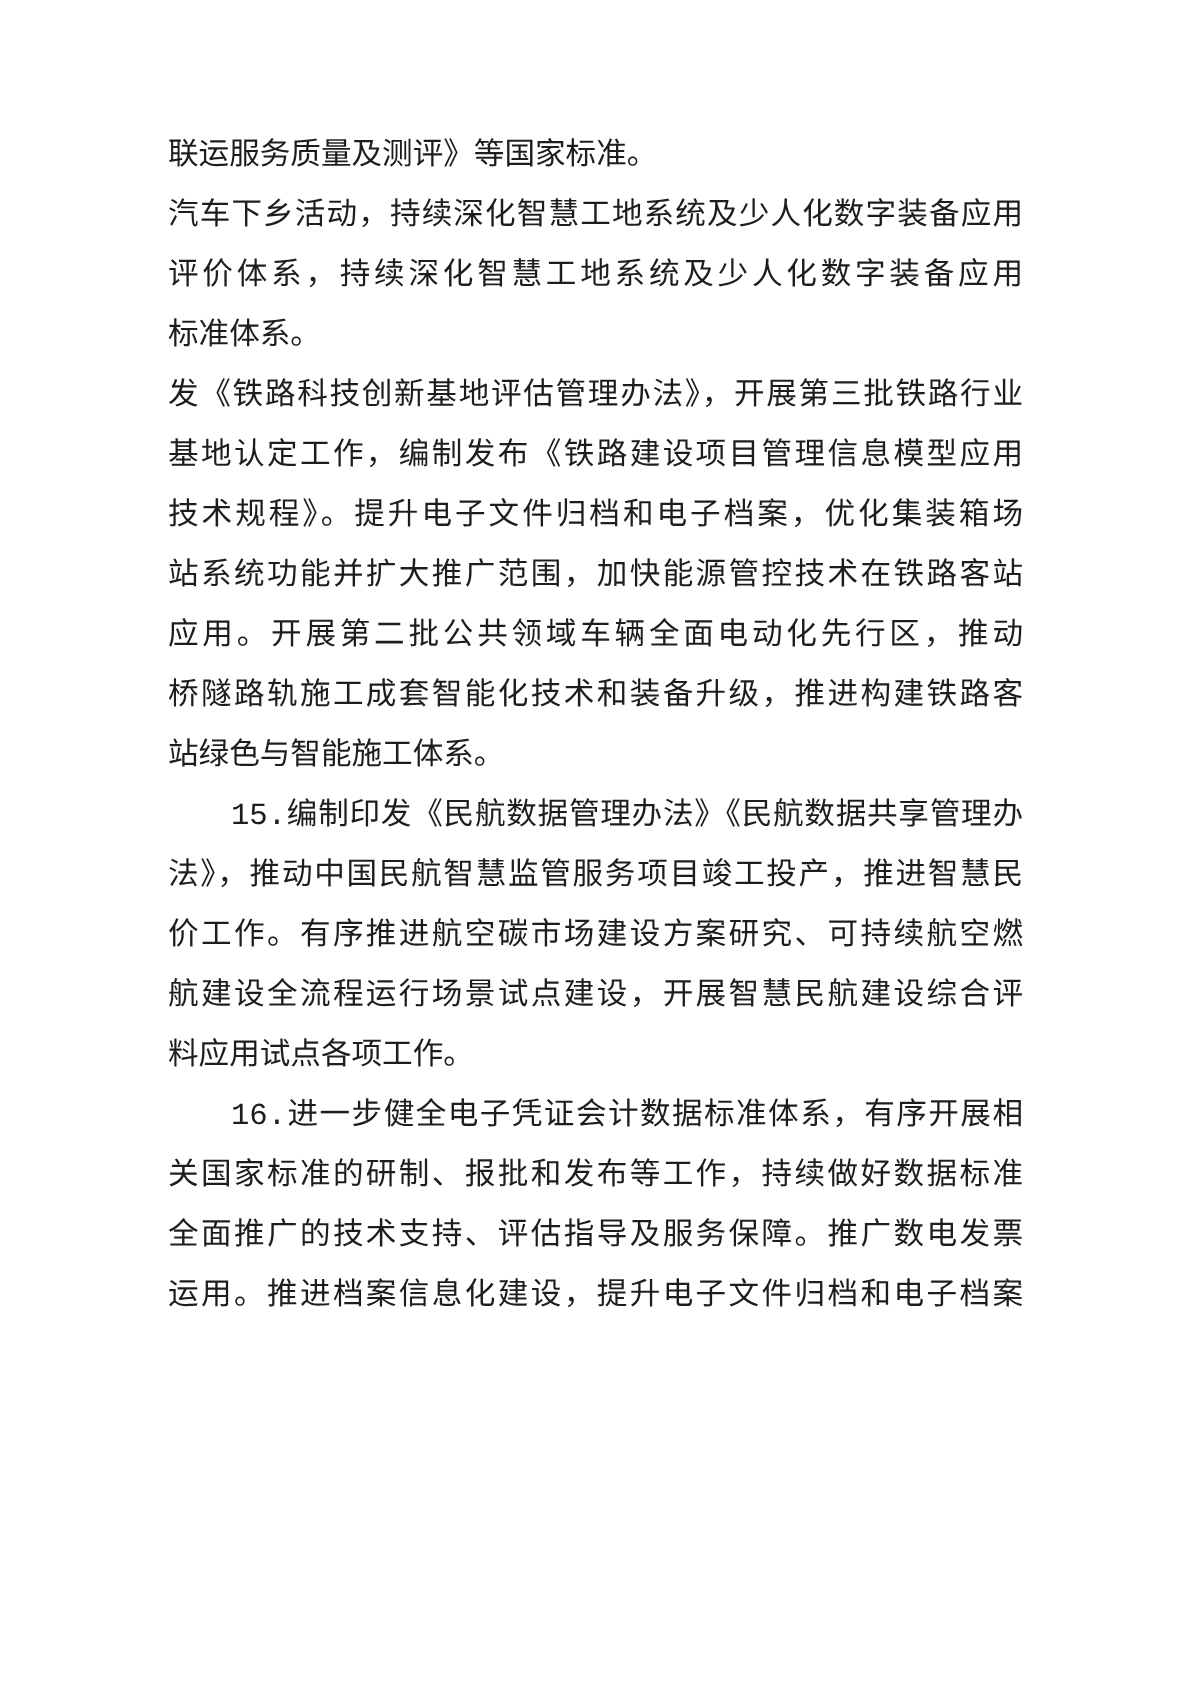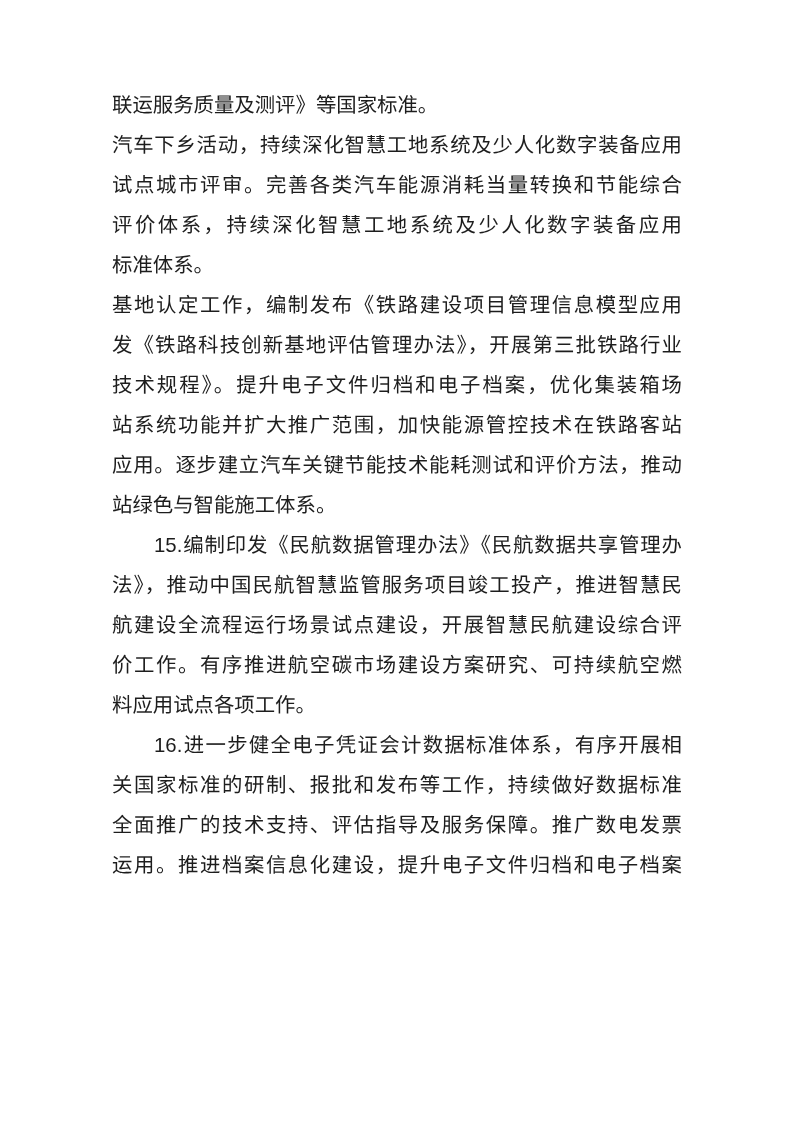--- a/index.html
+++ b/index.html
@@ -8,21 +8,21 @@
     background: #ffffff;
     width: 794px;
     height: 1122px;
     overflow: hidden;
   }
   .page {
     position: relative;
     width: 794px;
     height: 1122px;
     background: #ffffff;
-    font-family: Liberation Sans, sans-serif;
+    font-family: Liberation Mono, monospace;
   }
   .text-block {
     position: absolute;
     left: 112px;
     top: 85px;
     width: 570px;
     color: #1d1d1d;
   }
   .text-line {
     height: 40px;
@@ -43,32 +43,32 @@
     padding-left: 42px; 
   }
 </style>
 </head>
 <body>
 
 <div class="page">
   <div class="text-block" style="color: rgb(29, 29, 29);">
       <div class="text-line">联运服务质量及测评》等国家标准。</div>
       <div class="text-line fill">汽车下乡活动，持续深化智慧工地系统及少人化数字装备应用</div>
-      <div class="text-line fill">试点城市评审。完善各类汽车能源消耗当量转换和节能综合</div>
       <div class="text-line fill">评价体系，持续深化智慧工地系统及少人化数字装备应用</div>
       <div class="text-line">标准体系。</div>
+      <div class="text-line fill">发《铁路科技创新基地评估管理办法》，开展第三批铁路行业</div>
       <div class="text-line fill">基地认定工作，编制发布《铁路建设项目管理信息模型应用</div>
-      <div class="text-line fill">发《铁路科技创新基地评估管理办法》，开展第三批铁路行业</div>
       <div class="text-line fill">技术规程》。提升电子文件归档和电子档案，优化集装箱场</div>
       <div class="text-line fill">站系统功能并扩大推广范围，加快能源管控技术在铁路客站</div>
-      <div class="text-line fill">应用。逐步建立汽车关键节能技术能耗测试和评价方法，推动</div>
+      <div class="text-line fill">应用。开展第二批公共领域车辆全面电动化先行区，推动</div>
+      <div class="text-line fill">桥隧路轨施工成套智能化技术和装备升级，推进构建铁路客</div>
       <div class="text-line">站绿色与智能施工体系。</div>
       <div class="text-line indent fill">15.编制印发《民航数据管理办法》《民航数据共享管理办</div>
       <div class="text-line fill">法》，推动中国民航智慧监管服务项目竣工投产，推进智慧民</div>
+      <div class="text-line fill">价工作。有序推进航空碳市场建设方案研究、可持续航空燃</div>
       <div class="text-line fill">航建设全流程运行场景试点建设，开展智慧民航建设综合评</div>
-      <div class="text-line fill">价工作。有序推进航空碳市场建设方案研究、可持续航空燃</div>
       <div class="text-line">料应用试点各项工作。</div>
       <div class="text-line indent fill">16.进一步健全电子凭证会计数据标准体系，有序开展相</div>
       <div class="text-line fill">关国家标准的研制、报批和发布等工作，持续做好数据标准</div>
       <div class="text-line fill">全面推广的技术支持、评估指导及服务保障。推广数电发票</div>
       <div class="text-line fill">运用。推进档案信息化建设，提升电子文件归档和电子档案</div>
     </div>
 </div>
 
 </body></html>

